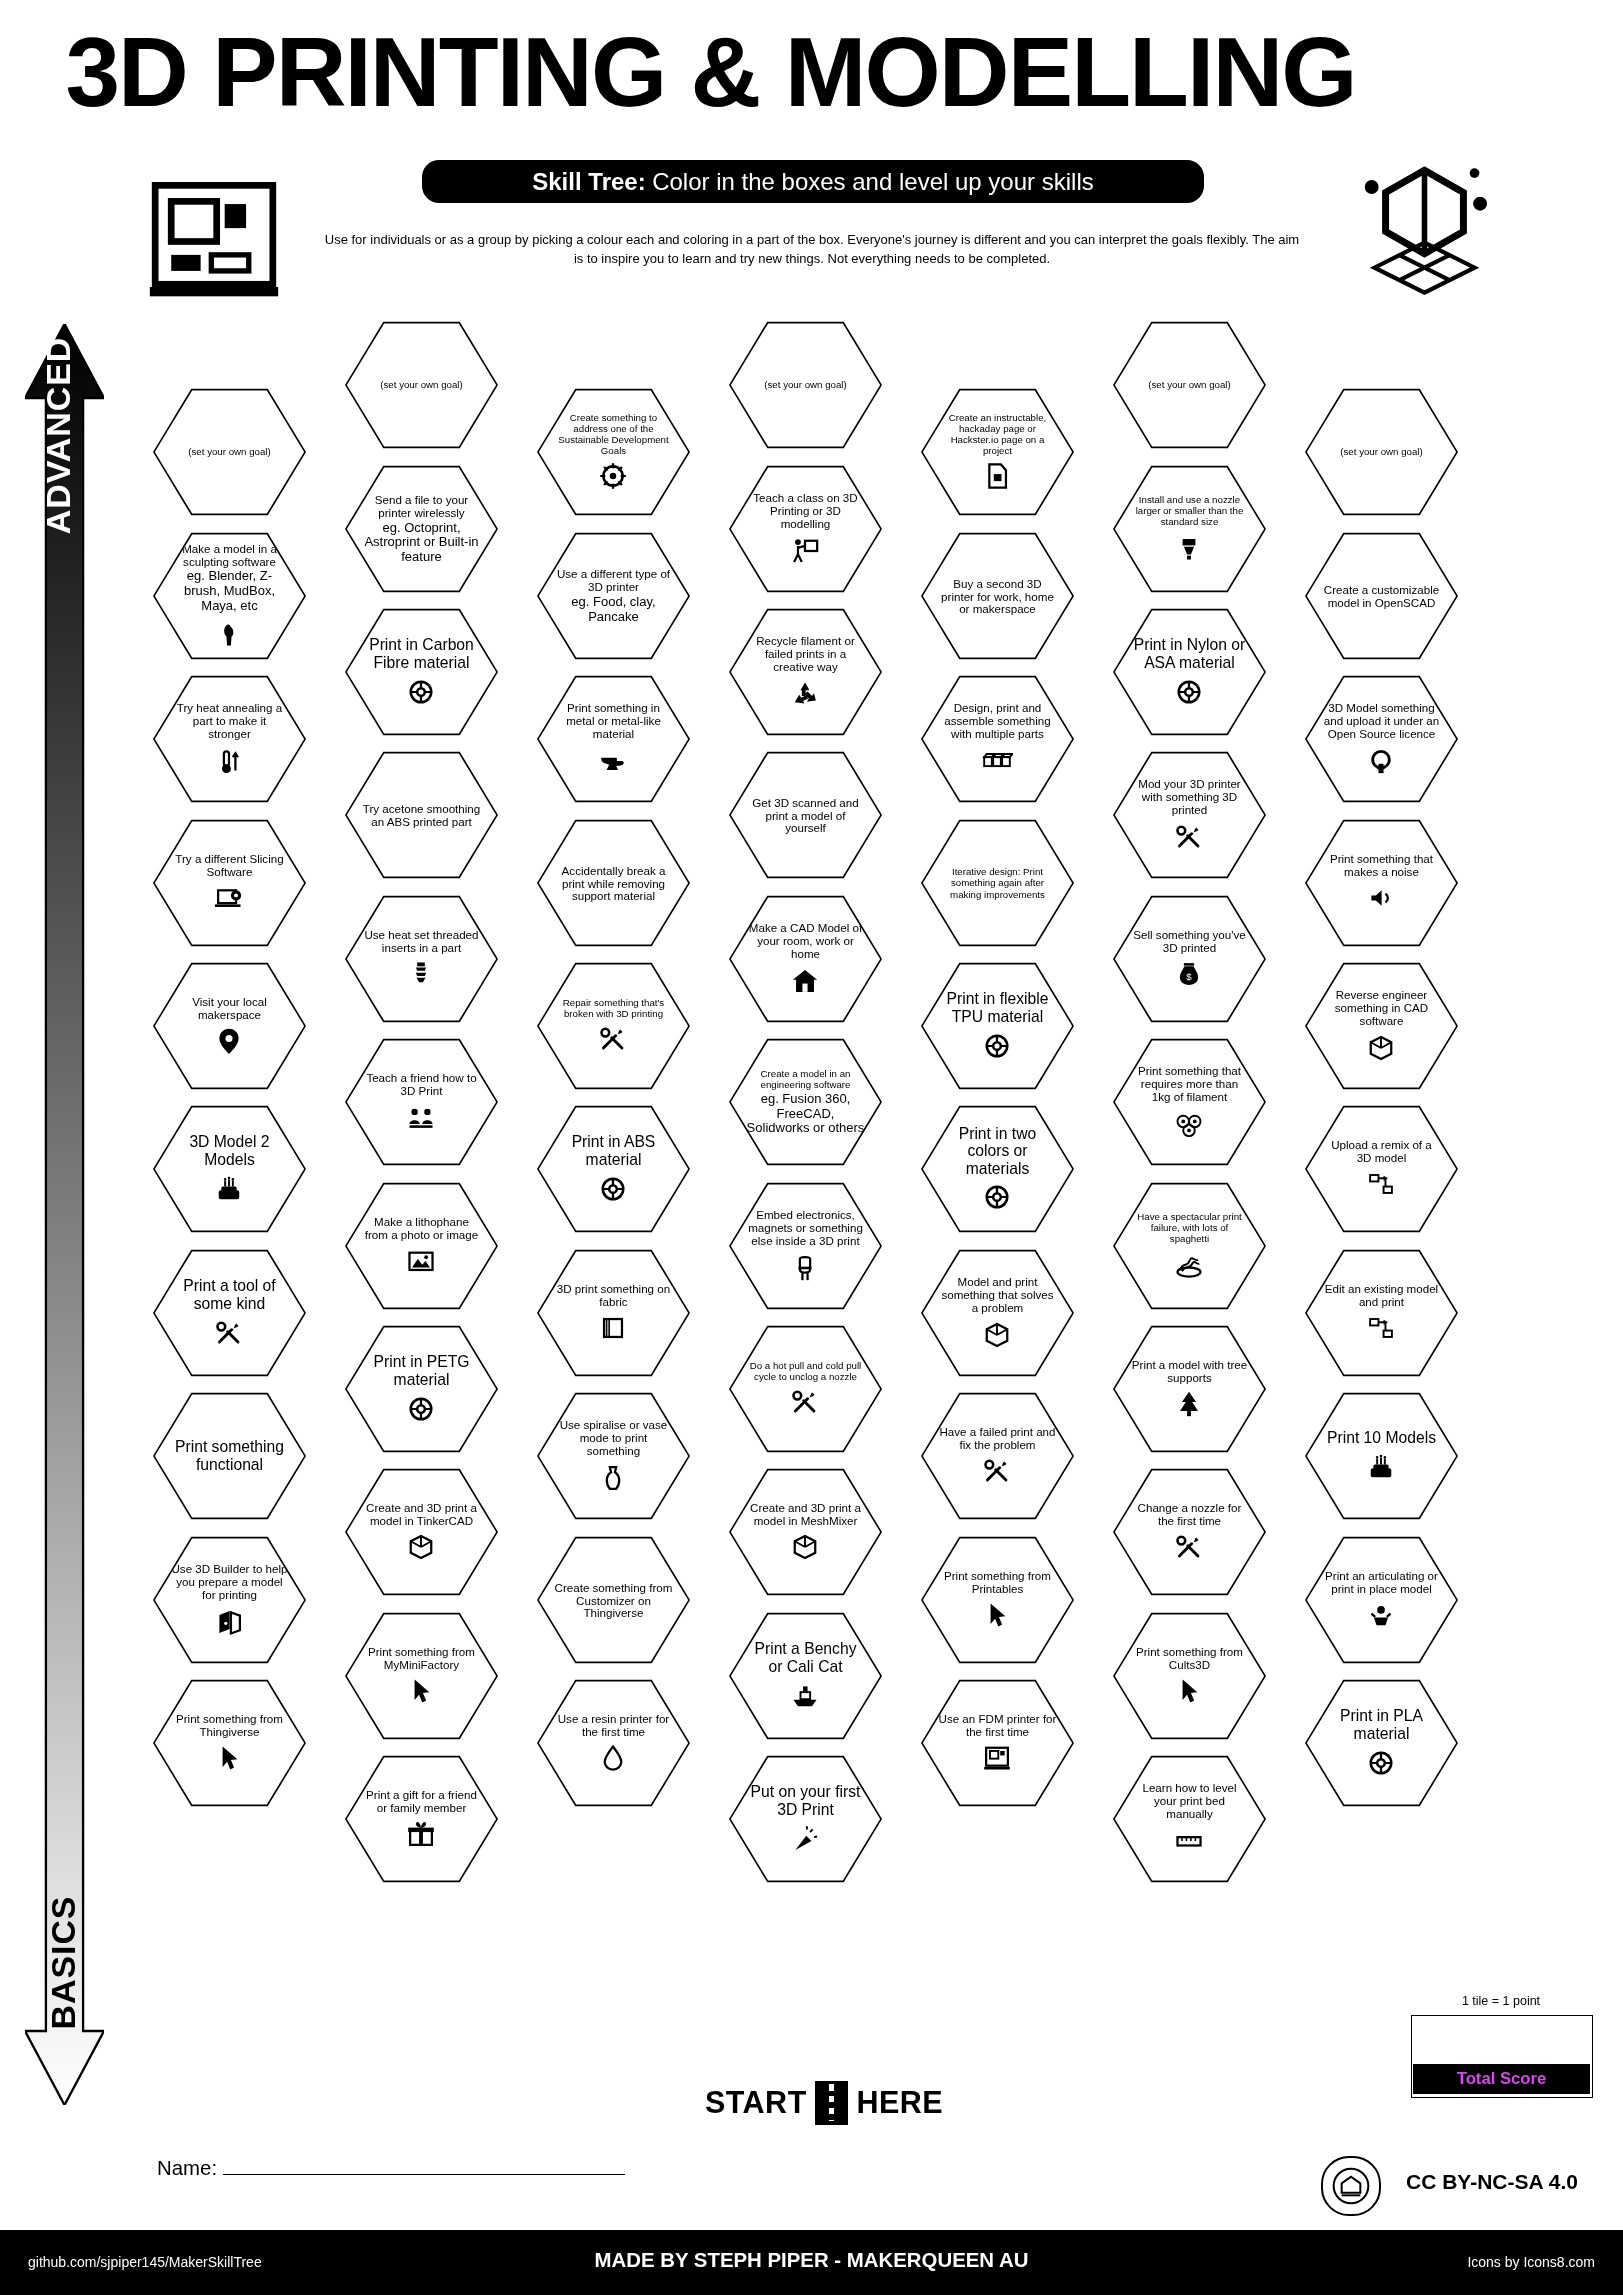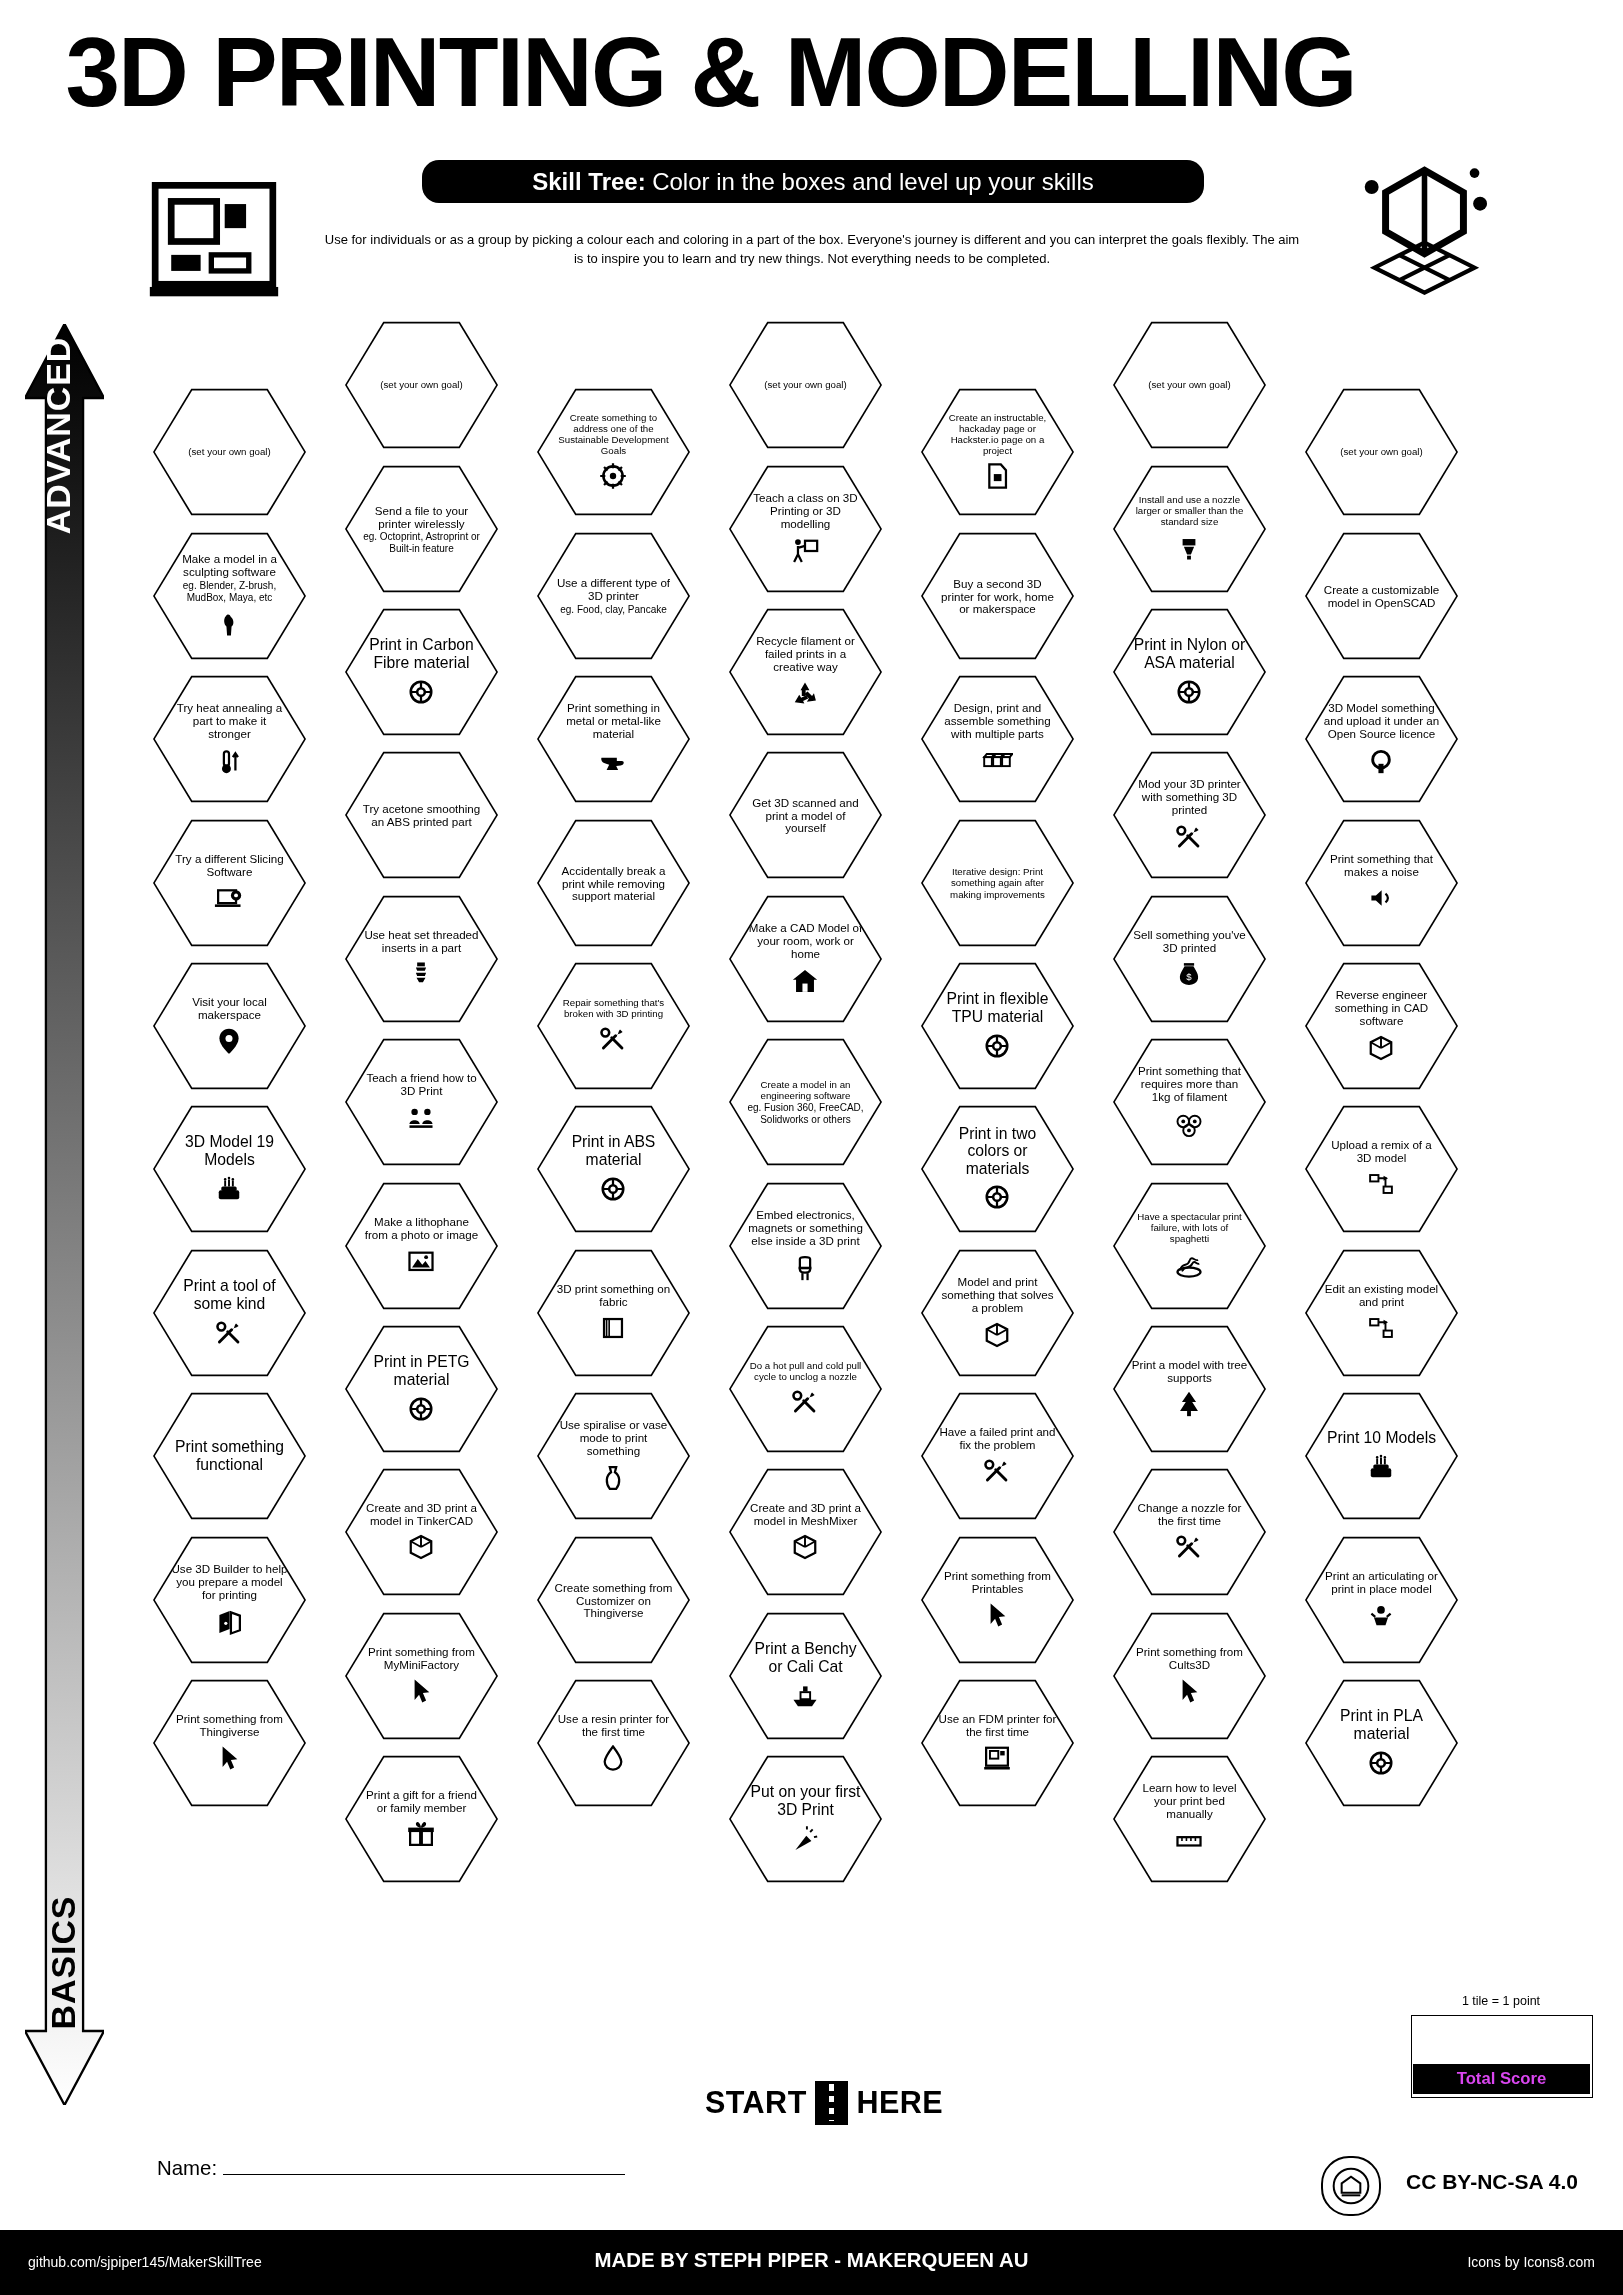--- a/index.html
+++ b/index.html
@@ -49,21 +49,21 @@
     width:calc(100% - 3.7px);height:calc(100% - 3.7px);
     clip-path:polygon(25% 2%,75% 2%,100% 50%,75% 98%,25% 98%,0 50%);
     background:#fff;
     display:flex;flex-direction:column;align-items:center;justify-content:center;
     box-sizing:border-box;padding:4.6px 15.7px;text-align:center;
   }
   .hex .t{font-size:14px;line-height:1.12;}
   .hex .t.sm{font-size:11.6px;line-height:1.12;}
   .hex .t.xs{font-size:9.7px;line-height:1.14;}
   .hex .t.lg{font-size:15.7px;line-height:1.12;}
-  .hex .sub{font-size:10px;line-height:1.15;margin-top:1.9px;}
+  .hex .sub{font-size:13px;line-height:1.15;margin-top:1.9px;}
   .hex .ic{font-size:21px;line-height:1;margin-top:4.2px;}
   .hex .ic svg{display:block;}
 
   
   #start-here{
     position:absolute;left:662px;top:2077px;width:324px;height:51px;
     display:flex;align-items:center;justify-content:center;gap:8.3px;
     font-size:30.5px;font-weight:bold;letter-spacing:0.5px;
   }
   #road{width:33px;height:44px;background:#000;position:relative;}
@@ -185,21 +185,21 @@
         <div class="ic">
           <svg viewBox="0 0 100 100" width="32" height="32">
             <path d="M50 12 C32 12 20 26 20 42 C20 64 50 90 50 90 C50 90 80 64 80 42 C80 26 68 12 50 12 Z" fill="#000"></path>
             <circle cx="50" cy="42" r="11" fill="#fff"></circle>
           </svg>
         </div>
       </div>
     </div>
     <div class="hex" style="left: 153px; top: 1103px;">
       <div class="hex-inner">
-        <div class="t lg">3D Model 19 Models</div>
+        <div class="t lg">3D Model 2 Models</div>
         <div class="ic">
           <svg viewBox="0 0 100 100" width="32" height="32">
             <rect x="18" y="54" width="64" height="28" rx="6" fill="#000"></rect>
             <rect x="26" y="42" width="48" height="14" rx="5" fill="#000"></rect>
             <g stroke="#000" stroke-width="6">
               <line x1="38" y1="24" x2="38" y2="42"></line>
               <line x1="50" y1="20" x2="50" y2="42"></line>
               <line x1="62" y1="24" x2="62" y2="42"></line>
             </g>
             <circle cx="38" cy="20" r="4" fill="#000"></circle>

